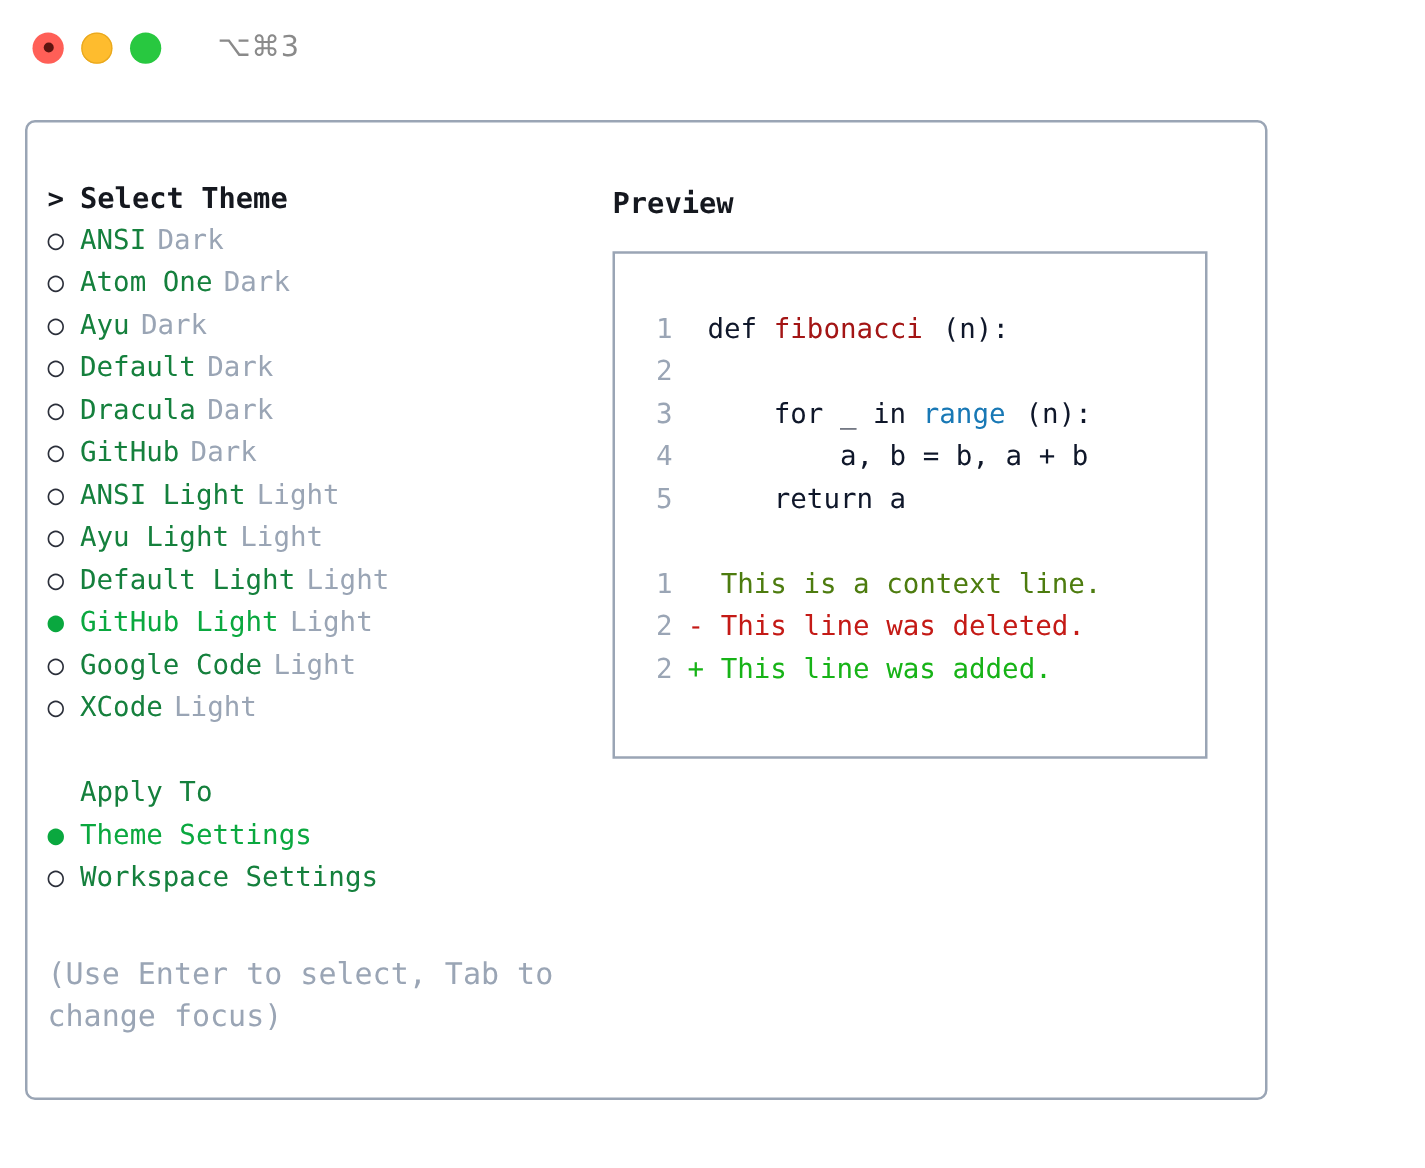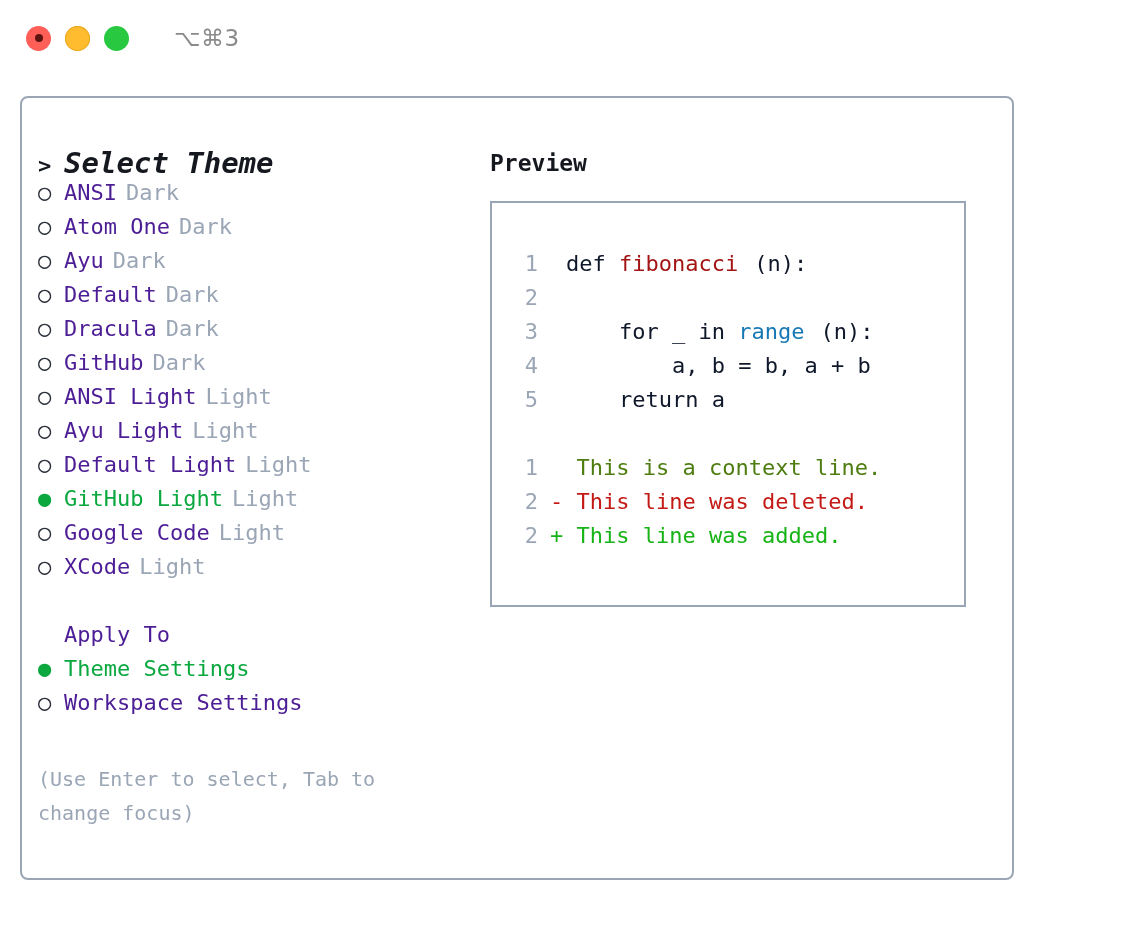--- a/index.html
+++ b/index.html
@@ -114,37 +114,36 @@
     color: #15181f;
   }
   .marker-dot {
     color: #0aa83f;
   }
   .marker-empty { color: transparent; }
 
   .row-title {
     font-weight: bold;
     color: #15181f;
-    font-size: 29px;
-    font-style: italic;
-  }
-  .label { color: #4c1d95; }
+    font-size: 23px;
+  }
+  .label { color: #15803d; }
   .label-selected { color: #0aa83f; }
   .suffix {
     color: #9aa5b5;
     margin-left: 9px;
   }
   .section-gap { height: 34px; }
 
   .hint {
     position: absolute;
     left: 16px;
     top: 664px;
     width: 420px;
-    font-size: 20px;
+    font-size: 24px;
     line-height: 34px;
     color: #9aa5b5;
   }
 
   
   .right-col {
     position: absolute;
     left: 468px;
     top: 48px;
     width: 490px;

